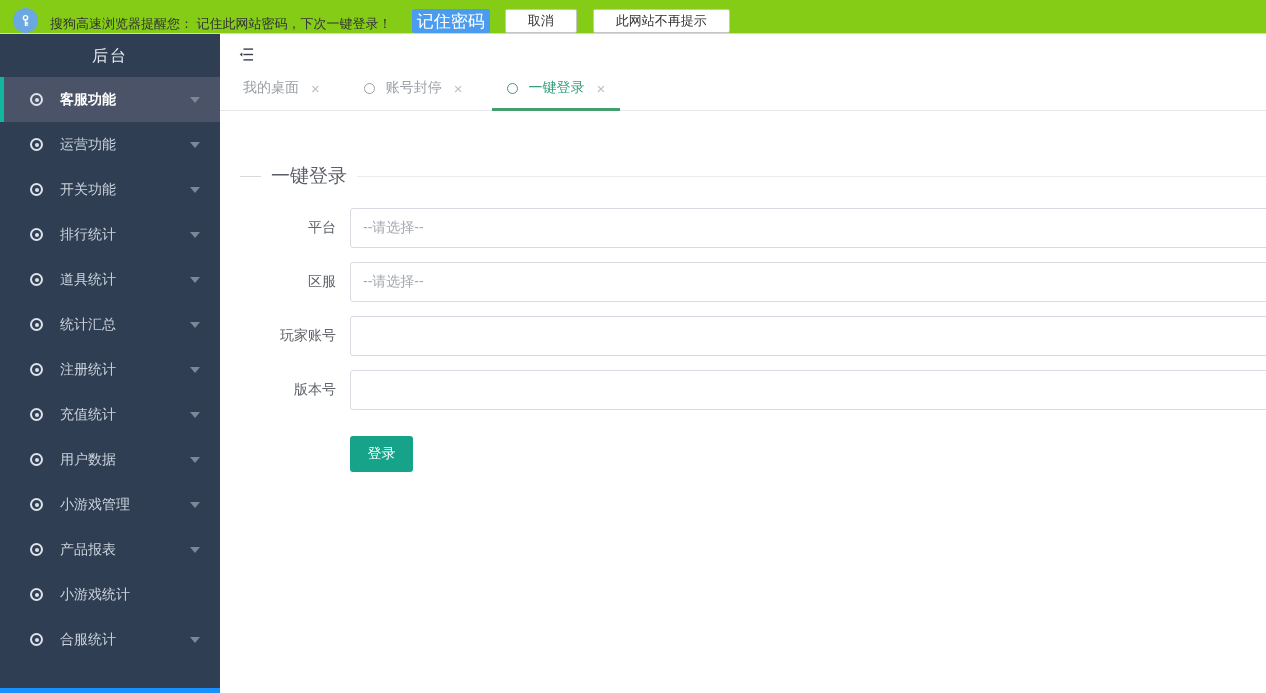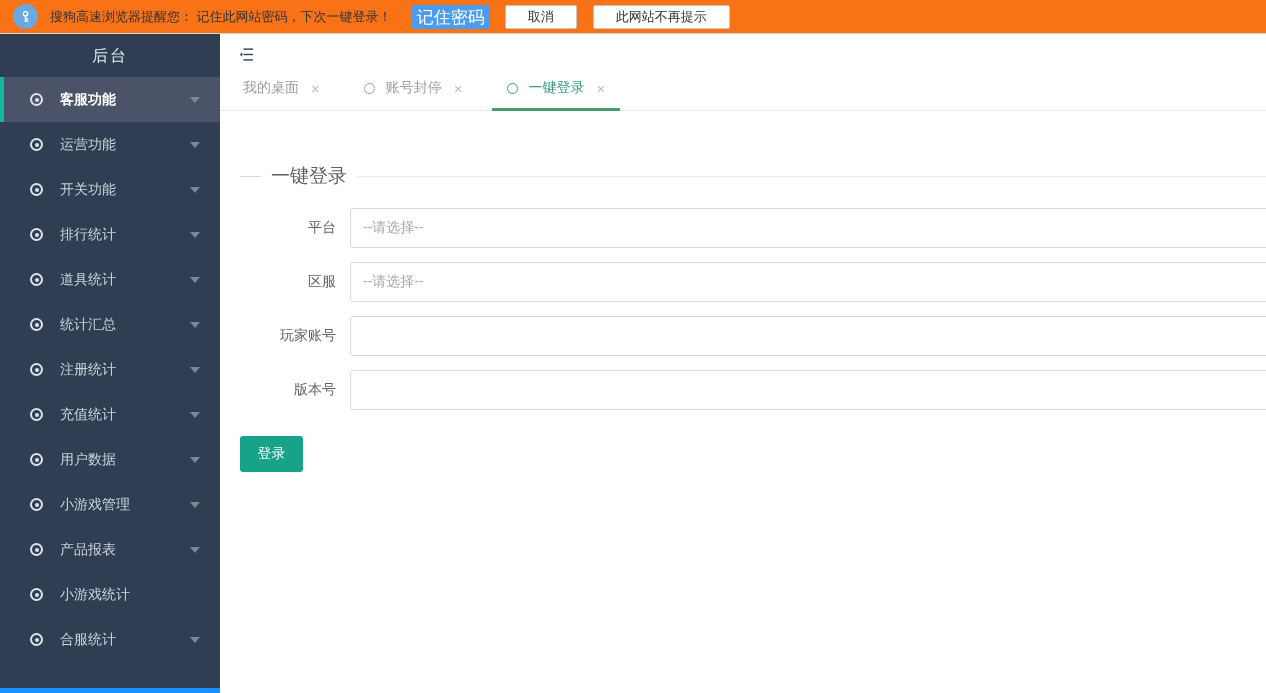--- a/index.html
+++ b/index.html
@@ -4,22 +4,22 @@
 <style>
   :root{
     --teal:#17a28a; --green:#469e6e; --green-text:#359e7c; --blue:#4b9cef;
     --sidebar-bg:#2f3e52; --sidebar-active-bg:#4a5367; --active-bar:#12b7a0; --strip-blue:#1691ff;
   }
   *{margin:0;padding:0;box-sizing:border-box}
   html,body{width:1266px;height:693px;overflow:hidden}
   body{position:relative;font-family:"Liberation Sans","DejaVu Sans",sans-serif;background:#fff}
 
   
-  .notif{position:absolute;top:0;left:0;right:0;height:34px;background:#f97316;
-    border-bottom:1px solid #d4d4d4;display:flex;align-items:center;padding-left:13px;z-index:9}
+  .notif{position:absolute;top:0;left:0;right:0;height:34px;background:#84cc16;
+    border-bottom:1px solid #d4d4d4;display:flex;align-items:flex-end;padding-left:13px;z-index:9}
   .key-badge{width:25px;height:25px;border-radius:50%;background:#6ba7e0;display:flex;
     align-items:center;justify-content:center;margin-right:12px;flex:none}
   .notif-msg{font-size:13px;color:#333;margin-right:20px;white-space:nowrap}
   .btn-blue{background:var(--blue);color:#fff;border:1px solid var(--blue);width:78px;height:24px;
     font-size:17px;border-radius:2px;margin-right:15px;cursor:pointer;font-family:inherit}
   .btn-plain{background:#fff;border:1px solid #c6c6c6;color:#333;height:24px;font-size:13px;
     border-radius:2px;padding:0 22px;margin-right:16px;cursor:pointer;font-family:inherit;white-space:nowrap}
 
   
   .sidebar{position:absolute;top:34px;left:0;width:220px;bottom:0;background:var(--sidebar-bg);overflow:hidden}
@@ -61,21 +61,21 @@
     padding:0 12px;background:#fff;font-family:inherit;outline:none}
   .ipt-flex{flex:1;margin-right:-8px;display:flex;align-items:center}
   input.ipt-flex{display:inline-block}
   .placeholder{color:#a6aab0}
   .ipt-sm{width:98px}
   .dash{margin:0 12px;color:#5f6368;font-size:14px}
   .lvl-label{margin-left:58px;margin-right:10px;font-size:14px;color:#5f6368;white-space:nowrap}
   .btn-teal{background:var(--teal);color:#fff;border:none;border-radius:3px;font-size:14px;
     cursor:pointer;font-family:inherit}
   .btn-query{width:52px;height:40px;margin-left:21px;flex:none}
-  .btn-login{width:63px;height:36px;margin-top:12px}
+  .btn-login{width:63px;height:36px;margin-left:110px;margin-top:12px}
 </style>
 </head>
 <body>
 
 <div class="notif">
   <span class="key-badge">
     <svg width="13" height="13" viewBox="0 0 24 24" fill="none" stroke="#ffffff" stroke-width="2.6" stroke-linecap="round">
       <circle cx="12" cy="7" r="4"></circle>
       <line x1="12" y1="11" x2="12" y2="21"></line>
       <line x1="12" y1="16.5" x2="16" y2="16.5"></line>

